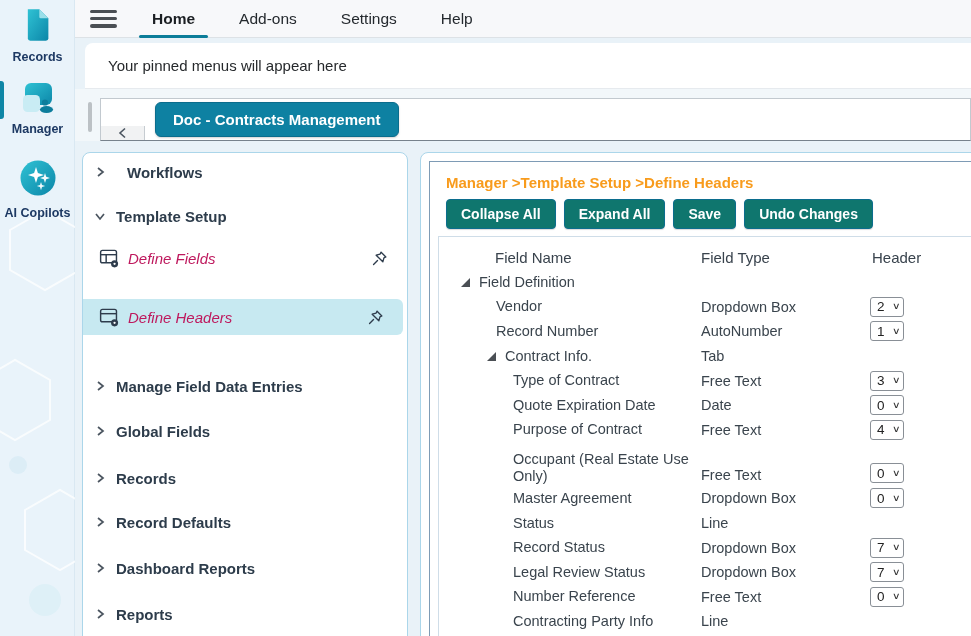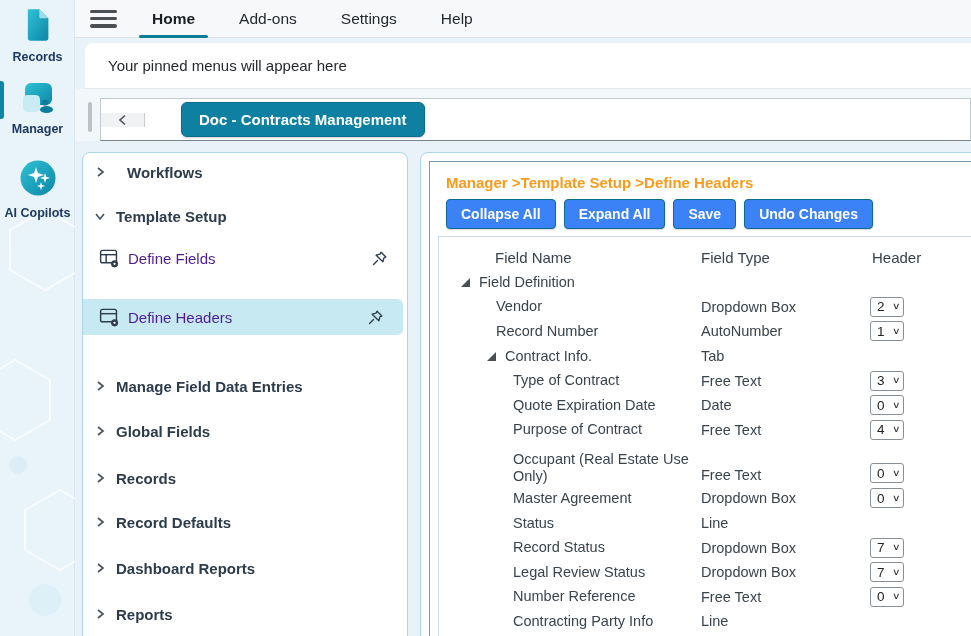--- a/index.html
+++ b/index.html
@@ -25,41 +25,41 @@
   .nav-item.active{font-weight:700;color:#1b1f23;}
   .nav-item.active::after{content:"";position:absolute;left:0;right:0;bottom:-1px;height:3.5px;background:#0c7d99;border-radius:2px;}
 
   
   .pinned-bar{position:absolute;left:85px;top:43px;width:886px;height:46px;background:#ffffff;border-radius:8px 0 0 0;border-bottom:1px solid #e6eaee;display:flex;align-items:center;z-index:4;}
   .pinned-bar span{margin-left:23px;font-size:15px;color:#26292c;}
 
   
   .tab-strip{position:absolute;left:75px;top:89px;width:896px;height:52px;background:#f2f7fa;z-index:4;}
   .strip-nub{position:absolute;left:13px;top:13px;width:4px;height:30px;background:#bcc1c5;border-radius:2px;}
-  .tab-strip-inner{position:absolute;left:25px;top:9px;right:0;bottom:0;background:#fff;border:1px solid #c2c9cf;border-bottom:1.5px solid #77828c;display:flex;align-items:center;gap:26px;}
+  .tab-strip-inner{position:absolute;left:25px;top:9px;right:0;bottom:0;background:#fff;border:1px solid #c2c9cf;border-bottom:1.5px solid #77828c;display:flex;align-items:flex-end;}
   .back-cell{width:44px;background:#f1f2f3;border-right:1px solid #c6ccd1;display:flex;align-items:center;justify-content:center;cursor:pointer;}
   .doc-tab{align-self:center;margin-left:10px;height:35px;display:flex;align-items:center;padding:0 17px;background:#0e81a2;border:1px solid #0b6d8d;border-radius:6px;color:#fff;font-size:15px;font-weight:700;box-shadow:0 1px 2px rgba(0,0,0,.18);cursor:pointer;white-space:nowrap;}
 
   
   .tree-panel{position:absolute;left:82px;top:152px;width:326px;height:500px;background:#fff;border:1.5px solid #abd6ea;border-radius:8px 8px 0 0;z-index:3;overflow:hidden;}
   .tree-item{display:flex;align-items:center;cursor:pointer;}
   .tree-item.group{height:28px;padding-left:10px;}
   .tree-item.group .t-label{margin-left:9px;font-size:15px;font-weight:700;color:#2d3c4b;}
   .tree-item.leaf{height:30px;padding-left:16px;}
-  .tree-item.leaf .t-label{margin-left:8px;font-size:15px;color:#4c1d95;flex:1;}
+  .tree-item.leaf .t-label{margin-left:8px;font-size:15px;color:#be185d;flex:1;font-style:italic;}
   .tree-item.leaf .pin{margin-right:18px;display:flex;}
   .tree-item.selected{height:36px;background:#c7e9f1;margin-right:4px;border-radius:0 6px 6px 0;}
   .t-chev{display:flex;width:14px;justify-content:center;}
 
   
   .main-panel{position:absolute;left:420px;top:152px;width:566px;height:500px;background:#fff;border:1.5px solid #abd6ea;border-radius:8px 0 0 0;z-index:3;}
   .inner{position:absolute;left:8px;top:8px;right:-4px;bottom:-4px;border:1px solid #7e9bb5;display:flex;flex-direction:column;overflow:hidden;}
   .breadcrumb{margin:12px 0 0 16px;font-size:15px;font-weight:700;color:#f89b1c;}
   .toolbar{display:flex;gap:8px;margin:8px 0 0 16px;}
-  .tbtn{height:30px;padding:0 14px;background:#3b82f6;border:1px solid #0b6d8d;border-radius:4px;color:#fff;font-size:14px;font-weight:700;display:flex;align-items:center;cursor:pointer;box-shadow:0 1px 1px rgba(0,0,0,.15);white-space:nowrap;}
+  .tbtn{height:30px;padding:0 14px;background:#0f766e;border:1px solid #0b6d8d;border-radius:4px;color:#fff;font-size:14px;font-weight:700;display:flex;align-items:center;cursor:pointer;box-shadow:0 1px 1px rgba(0,0,0,.15);white-space:nowrap;}
   .grid{flex:1;margin:7px 0 0 8px;border:1px solid #cfdde8;background:#fff;overflow:hidden;display:flex;flex-direction:column;}
   .grid-head{display:flex;height:33px;align-items:center;padding-top:8px;}
   .gh{font-size:15px;color:#39434d;}
   .gh-name{flex:0 0 262px;padding-left:56px;}
   .gh-type{flex:0 0 169px;}
   .gh-header{flex:1;padding-left:2px;}
   .grid-row{display:flex;align-items:center;height:24.6px;}
   .grid-row.wrap{height:44px;align-items:flex-end;}
   .grid-row.wrap .cell-type,.grid-row.wrap .cell-header{padding-bottom:3px;}
   .grid-row.wrap .cell-name{padding-bottom:1px;}

